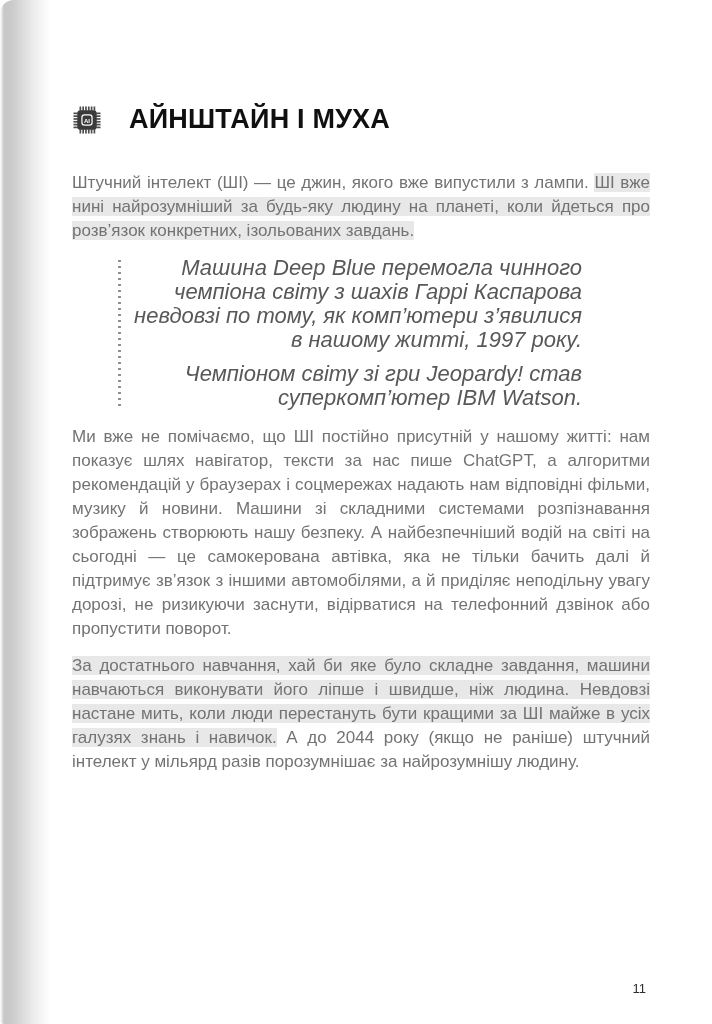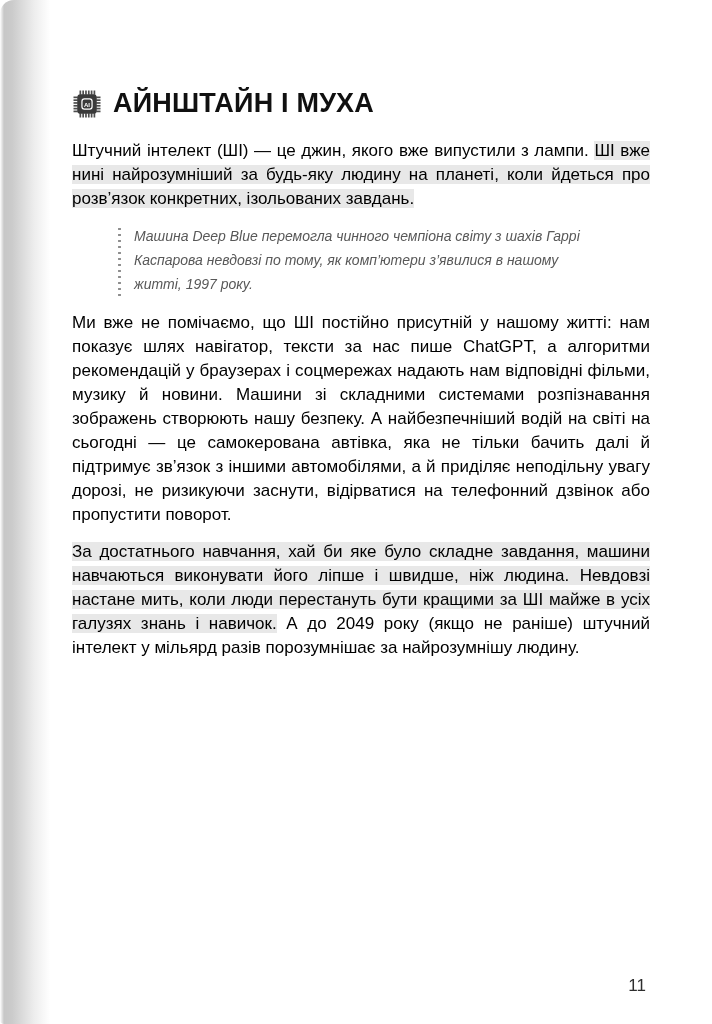--- a/index.html
+++ b/index.html
@@ -39,57 +39,57 @@
   .chapter-header {
     display: flex;
     align-items: center;
     gap: 11px;
     margin: 0 0 20px 0;
   }
   .chapter-title {
     font-size: 27px;
     font-weight: bold;
     color: #101010;
-    margin: 0;
+    margin: 16px;
     letter-spacing: 0.2px;
     white-space: nowrap;
   }
   .para {
     font-size: 17px;
     line-height: 24px;
-    color: #000000;
+    color: #737373;
     text-align: justify;
     margin: 0 0 13px 0;
   }
   .hl {
     background: #e8e8e8;
   }
   .quote-group {
     margin: 1px 0 15px 45px;
     max-width: 448px;
     padding-left: 17px;
     background-image: radial-gradient(circle, #8d8d8d 1.1px, rgba(0,0,0,0) 1.45px);
     background-size: 5px 6px;
     background-position: 0 2px;
     background-repeat: repeat-y;
   }
   .quote {
-    font-size: 14px;
+    font-size: 22px;
     font-style: italic;
     line-height: 24px;
     color: #585858;
     margin: 0 0 10px 0;
-    text-align: left;
+    text-align: right;
   }
   .quote:last-child { margin-bottom: 0; }
   .page-number {
     position: absolute;
     right: 66px;
     bottom: 28px;
-    font-size: 17px;
+    font-size: 13px;
     color: #2e2e2e;
   }
   .chip-icon-box {
     flex: 0 0 auto;
     width: 30px;
     height: 30px;
   }
 </style>
 </head>
 <body>
@@ -132,20 +132,21 @@
           <text x="16" y="18.9" text-anchor="middle" font-size="6.4" font-weight="bold" fill="#ffffff" font-family="Liberation Sans, sans-serif">AI</text>
         </svg>
       </span>
       <h1 class="chapter-title">АЙНШТАЙН І МУХА</h1>
     </header>
 
     <div id="blocks-root">
         <p class="para"><span>Штучний інтелект (ШІ) — це джин, якого вже випустили з лампи. </span><span class="hl">ШІ вже нині найрозумніший за будь-яку людину на планеті, коли йдеться про розв’язок конкретних, ізольованих завдань.</span></p>
         <div class="quote-group">
           <p class="quote">Машина Deep Blue перемогла чинного чемпіона світу з шахів Гаррі Каспарова невдовзі по тому, як комп’ютери з’явилися в нашому житті, 1997 року.</p>
+          <p class="quote">Чемпіоном світу зі гри Jeopardy! став суперкомп’ютер IBM Watson.</p>
         </div>
         <p class="para"><span>Ми вже не помічаємо, що ШІ постійно присутній у нашому житті: нам пока­зує шлях навігатор, тексти за нас пише ChatGPT, а алгоритми рекомендацій у браузерах і соцмережах надають нам відповідні фільми, музику й новини. Машини зі складними системами розпізнавання зображень створюють нашу безпеку. А найбезпечніший водій на світі на сьогодні — це самоке­рована автівка, яка не тільки бачить далі й підтримує зв’язок з іншими автомобілями, а й приділяє неподільну увагу дорозі, не ризикуючи заснути, відірватися на телефонний дзвінок або пропустити поворот.</span></p>
-        <p class="para"><span class="hl">За достатнього навчання, хай би яке було складне завдання, машини навчаються виконувати його ліпше і швидше, ніж людина. Невдовзі настане мить, коли люди перестануть бути кращими за ШІ майже в усіх галузях знань і навичок.</span><span> А до 2049 року (якщо не раніше) штуч­ний інтелект у мільярд разів порозумнішає за найрозумнішу людину.</span></p>
+        <p class="para"><span class="hl">За достатнього навчання, хай би яке було складне завдання, машини навчаються виконувати його ліпше і швидше, ніж людина. Невдовзі настане мить, коли люди перестануть бути кращими за ШІ майже в усіх галузях знань і навичок.</span><span> А до 2044 року (якщо не раніше) штуч­ний інтелект у мільярд разів порозумнішає за найрозумнішу людину.</span></p>
       </div>
   </main>
 
   <div class="page-number">11</div>
 </div>
 
 </body></html>

